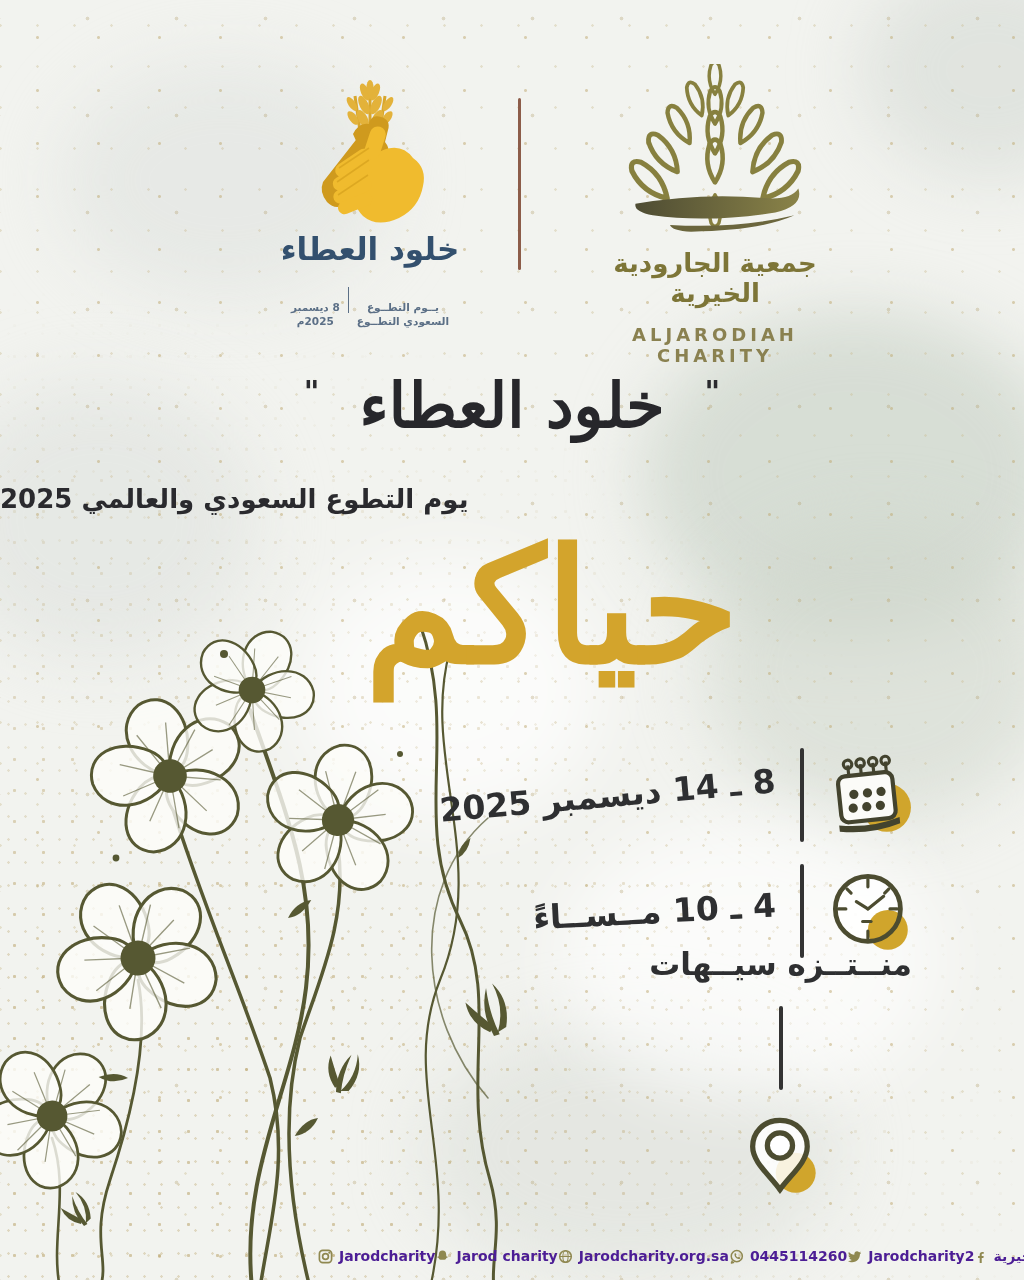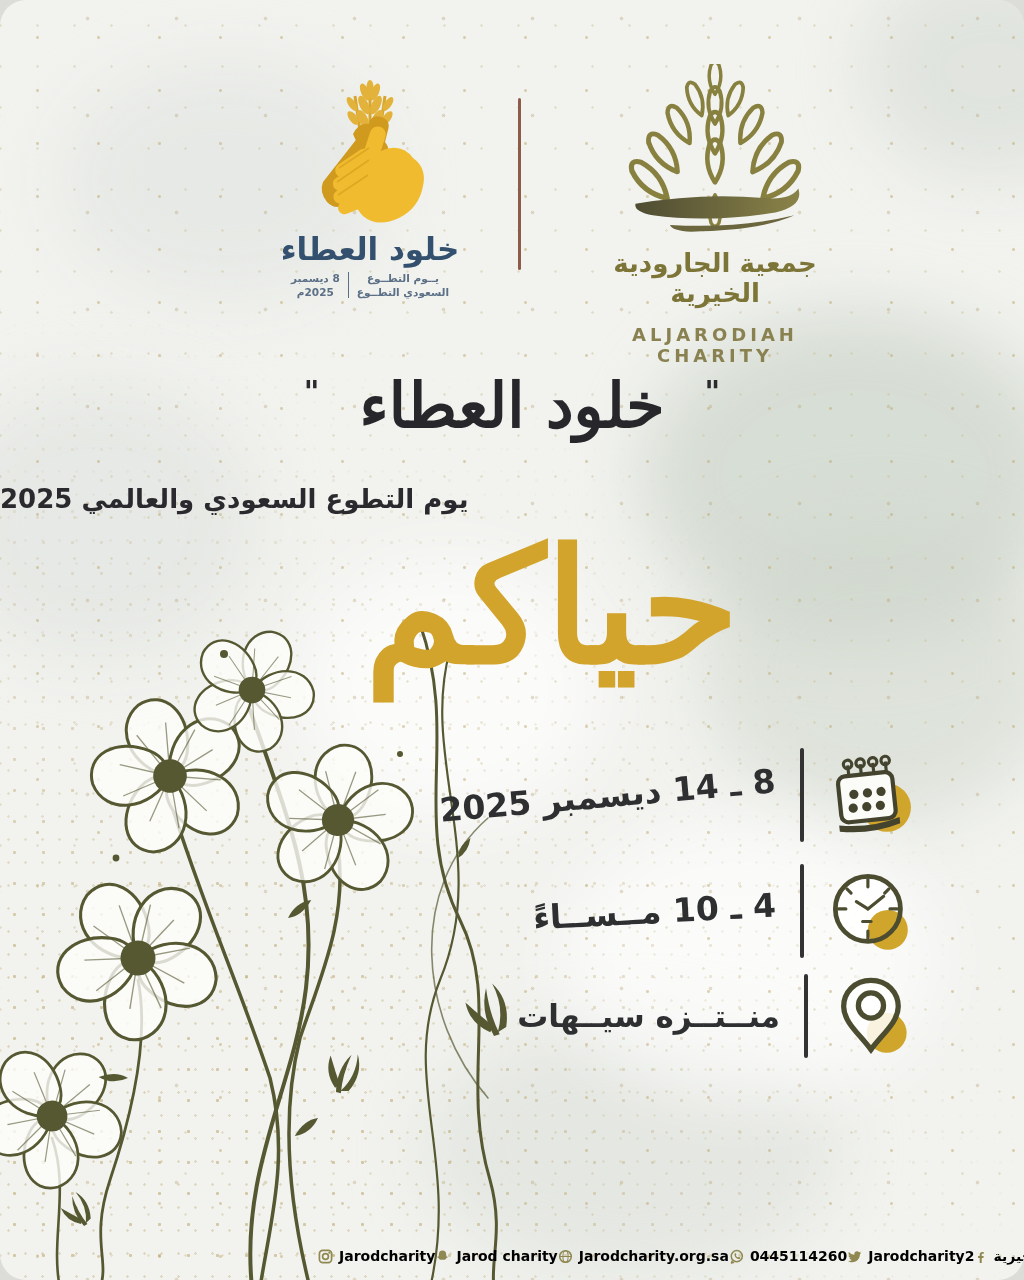--- a/index.html
+++ b/index.html
@@ -1,20 +1,19 @@
 <!DOCTYPE html>
 <html lang="ar"><head>
 <meta charset="utf-8">
 <style>
   html,body{margin:0;padding:0;background:#dcdcd8;}
   .poster{
     position:relative;width:1024px;height:1280px;overflow:hidden;
     background:#f2f3ef;
     font-family:"DejaVu Sans","Liberation Sans",sans-serif;
-    border-radius:26px;
   }
   
   .blob{position:absolute;border-radius:50%;filter:blur(34px);}
   .b1{left:640px;top:310px;width:430px;height:330px;background:rgba(198,209,197,.62);}
   .b2{left:700px;top:520px;width:360px;height:300px;background:rgba(205,214,203,.55);}
   .b3{left:860px;top:-40px;width:260px;height:220px;background:rgba(208,214,208,.5);}
   .b4{left:60px;top:60px;width:330px;height:240px;background:rgba(223,226,223,.6);}
   .b5{left:-60px;top:380px;width:320px;height:280px;background:rgba(221,224,221,.55);}
   .b6{left:420px;top:1020px;width:420px;height:260px;background:rgba(212,218,210,.45);}
   .b7{left:300px;top:560px;width:300px;height:260px;background:rgba(255,255,255,.7);}
@@ -37,21 +36,21 @@
     -webkit-mask-image:radial-gradient(circle at 12% 95%, #000 18%, transparent 62%);
     mask-image:radial-gradient(circle at 12% 95%, #000 18%, transparent 62%);
   }
   
   .logo-left{position:absolute;left:278px;top:78px;width:184px;text-align:center;}
   .logo-left .ll-title{
     display:block;font-size:31px;font-weight:800;color:#33506e;margin-top:0;
     letter-spacing:0;line-height:1.1;
   }
   .ll-tagline{display:flex;justify-content:center;align-items:center;gap:8px;margin-top:5px;direction:rtl;}
-  .ll-col{display:flex;flex-direction:column;line-height:1.35;font-size:10.5px;font-weight:700;color:#5b6f86;}
+  .ll-col{display:flex;flex-direction:column;line-height:1.35;font-size:10.5px;font-weight:700;color:#5b6f86;margin-top:29px;}
   .ll-sep{width:1px;height:26px;background:#5b6f86;}
   .header-divider{position:absolute;left:518px;top:98px;width:3px;height:172px;background:#8c5c49;border-radius:2px;}
   .logo-right{position:absolute;left:585px;top:64px;width:260px;text-align:center;}
   .logo-right .rl-ar{display:block;font-size:26px;font-weight:800;color:#7d7537;margin-top:2px;}
   .logo-right .rl-en{display:block;font-size:18px;font-weight:700;color:#8a8150;letter-spacing:4px;margin-top:16px;}
   
   .title-row{position:absolute;left:0;top:372px;width:100%;display:flex;justify-content:center;align-items:flex-start;gap:40px;direction:rtl;}
   .qmark{font-size:30px;font-weight:700;color:#2a2a2e;padding-top:2px;}
   .main-title{
     font-family:"DejaVu Serif","Liberation Serif",serif;
@@ -60,35 +59,35 @@
   .subtitle{position:absolute;left:0;top:484px;width:100%;text-align:left;font-size:26px;font-weight:800;color:#2a2a2e;direction:rtl;}
   .greeting{
     position:absolute;left:40px;top:512px;width:100%;text-align:center;
     font-family:"DejaVu Serif","Liberation Serif",serif;
     font-size:158px;font-weight:800;color:#d3a42c;line-height:1.2;
   }
   
   .detail-row{position:absolute;display:flex;align-items:center;gap:24px;}
   .dr1{top:748px;right:112px;}
   .dr2{top:864px;right:112px;}
-  .dr3{top:974px;right:112px;}
+  .dr3{top:946px;right:112px;flex-direction:column;}
   .detail-text{font-size:33px;font-weight:800;color:#2e2f31;direction:rtl;white-space:nowrap;}
   .dr1 .detail-text{transform:rotate(-5deg);}
   .dr2 .detail-text{transform:rotate(-3deg);}
   .dr3 .detail-text{font-size:31px;}
   .detail-bar{width:4px;background:#333;border-radius:2px;}
   .dr1 .detail-bar{height:94px;}
   .dr2 .detail-bar{height:94px;}
   .dr3 .detail-bar{height:84px;}
   
   .footer{
     position:absolute;left:318px;right:12px;bottom:16px;
     display:flex;justify-content:space-between;align-items:center;
   }
-  .f-item{display:flex;align-items:center;gap:6px;font-size:14px;font-weight:800;color:#000000;white-space:nowrap;}
+  .f-item{display:flex;align-items:center;gap:6px;font-size:14px;font-weight:800;color:#4c1d95;white-space:nowrap;}
   .f-item svg{display:block;}
   
   .flowers{position:absolute;left:-12px;bottom:-8px;}
 </style>
 </head>
 <body>
 
 <div class="poster">
 
   <div class="blob b1"></div>

